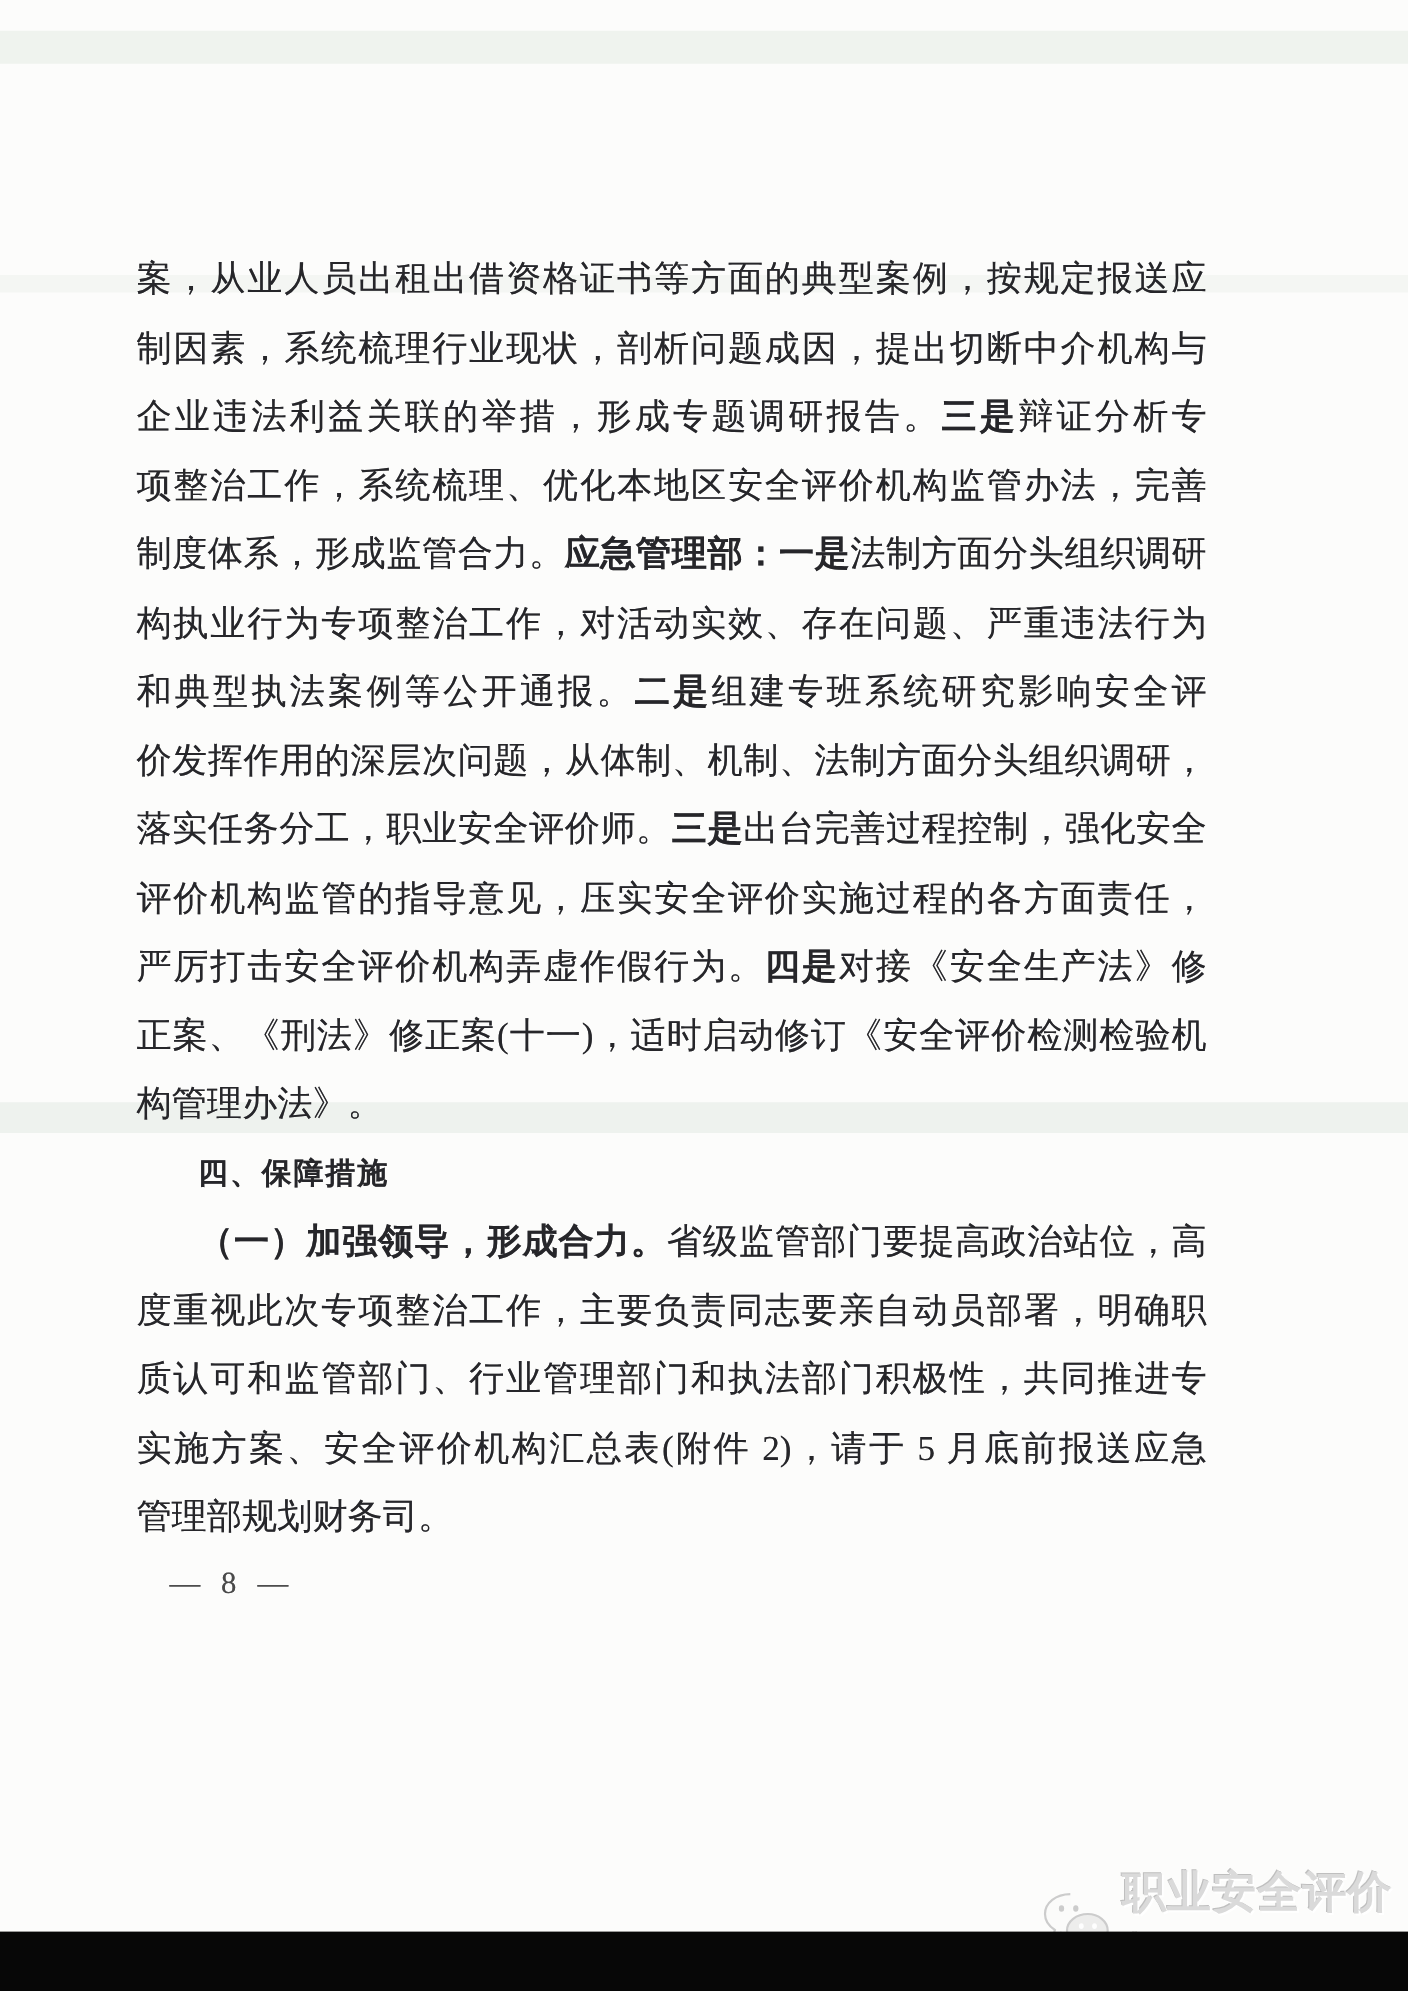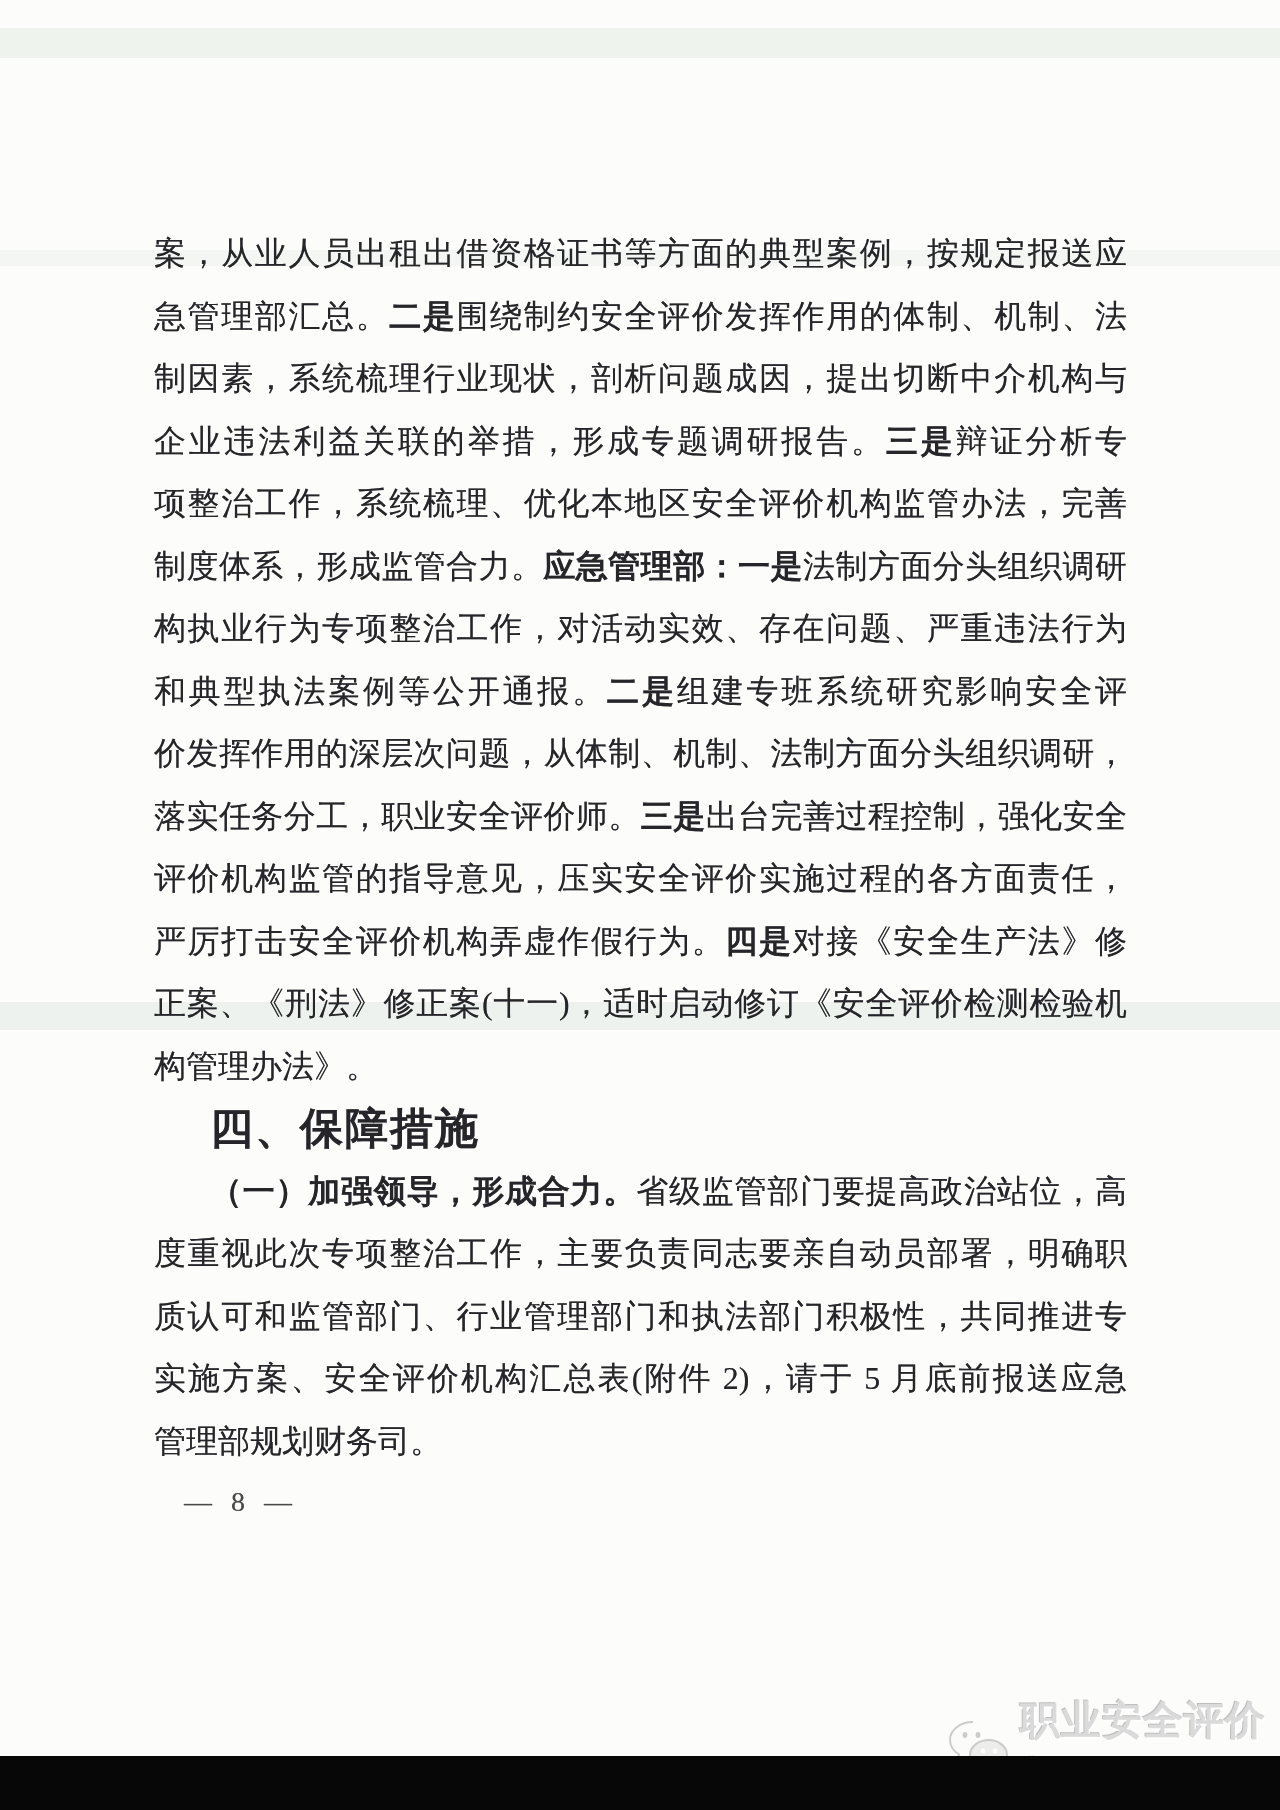--- a/index.html
+++ b/index.html
@@ -7,30 +7,30 @@
          font-family: "Liberation Serif", "DejaVu Serif", serif; }
   .page { position: absolute; inset: 0; background: #fcfcfb; }
 
   
   .band { position: absolute; left: 0; right: 0; pointer-events: none; }
   .band.b1 { top: 28px;   height: 30px; background: rgba(213,224,214,0.33); }
   .band.b2 { top: 250px;  height: 16px; background: rgba(215,224,216,0.20); }
   .band.b3 { top: 1002px; height: 28px; background: rgba(210,222,212,0.33); }
 
   
-  .doc { position: absolute; left: 154px; top: 0; width: 973px; padding-top: 222px;
+  .doc { position: absolute; left: 124px; top: 0; width: 973px; padding-top: 222px;
          color: #26262a; }
   .line { height: 62.5px; line-height: 62.5px; font-size: 32px;
           text-align: justify; text-align-last: justify; overflow: hidden;
           text-shadow: 0 0 0.6px rgba(38,38,42,0.55); white-space: nowrap; }
   .line.short { text-align-last: left; }
   .line.indent { padding-left: 56px; }
   .line .bold { font-weight: 700; }
   .line.heading { font-family: "Liberation Sans", "DejaVu Sans", sans-serif;
-                  font-weight: 700; font-size: 43px; letter-spacing: 2px; }
+                  font-weight: 700; font-size: 27px; letter-spacing: 2px; }
 
   .pagenum { margin-top: 10px; padding-left: 30px; font-size: 28px; line-height: 40px;
              color: #4a4a4a; letter-spacing: 6px; text-align: left; text-align-last: left; }
 
   
   .watermark { position: absolute; top: 1693px; left: 946px; display: flex;
                align-items: center; gap: 10px; }
   .watermark .wm-text { font-family: "Liberation Sans", "DejaVu Sans", sans-serif;
                font-weight: 700; font-size: 40px; letter-spacing: 1px; color: #dadada;
                text-shadow: 1.5px 1.5px 0 #ffffff, -1px -1px 0 #bfbfbf; }
@@ -45,21 +45,20 @@
 
 <div class="page">
 
   <div class="band b1"></div>
   <div class="band b2"></div>
   <div class="band b3"></div>
 
   <div class="doc">
 
   <div class="line"><span>案，从业人员出租出借资格证书等方面的典型案例，按规定报送应</span></div>
-      <div class="line"><span>急管理部汇总。</span><span class="bold">二是</span><span>围绕制约安全评价发挥作用的体制、机制、法</span></div>
       <div class="line"><span>制因素，系统梳理行业现状，剖析问题成因，提出切断中介机构与</span></div>
       <div class="line"><span>企业违法利益关联的举措，形成专题调研报告。</span><span class="bold">三是</span><span>辩证分析专</span></div>
       <div class="line"><span>项整治工作，系统梳理、优化本地区安全评价机构监管办法，完善</span></div>
       <div class="line"><span>制度体系，形成监管合力。</span><span class="bold">应急管理部：一是</span><span>法制方面分头组织调研</span></div>
       <div class="line"><span>构执业行为专项整治工作，对活动实效、存在问题、严重违法行为</span></div>
       <div class="line"><span>和典型执法案例等公开通报。</span><span class="bold">二是</span><span>组建专班系统研究影响安全评</span></div>
       <div class="line"><span>价发挥作用的深层次问题，从体制、机制、法制方面分头组织调研，</span></div>
       <div class="line"><span>落实任务分工，职业安全评价师。</span><span class="bold">三是</span><span>出台完善过程控制，强化安全</span></div>
       <div class="line"><span>评价机构监管的指导意见，压实安全评价实施过程的各方面责任，</span></div>
       <div class="line"><span>严厉打击安全评价机构弄虚作假行为。</span><span class="bold">四是</span><span>对接《安全生产法》修</span></div>

